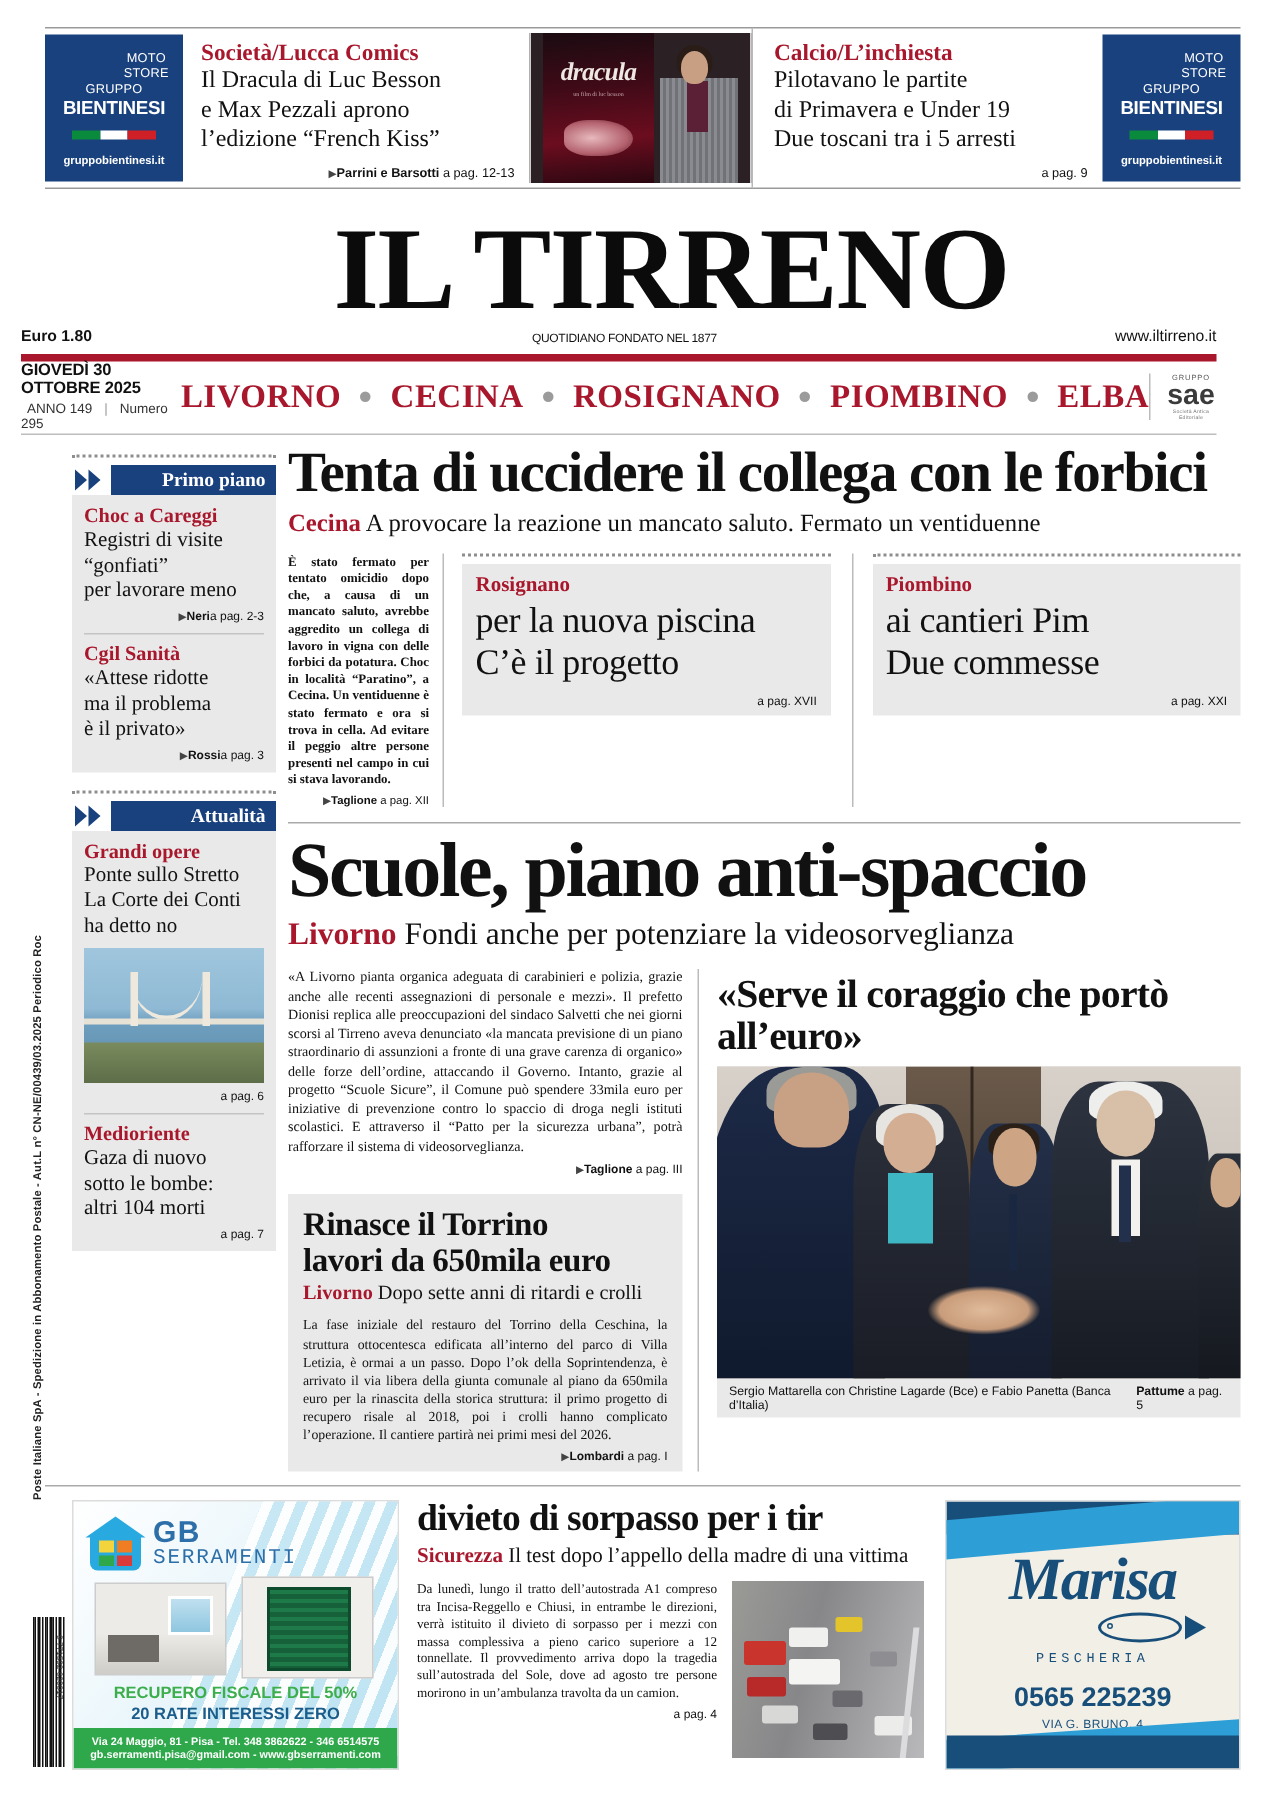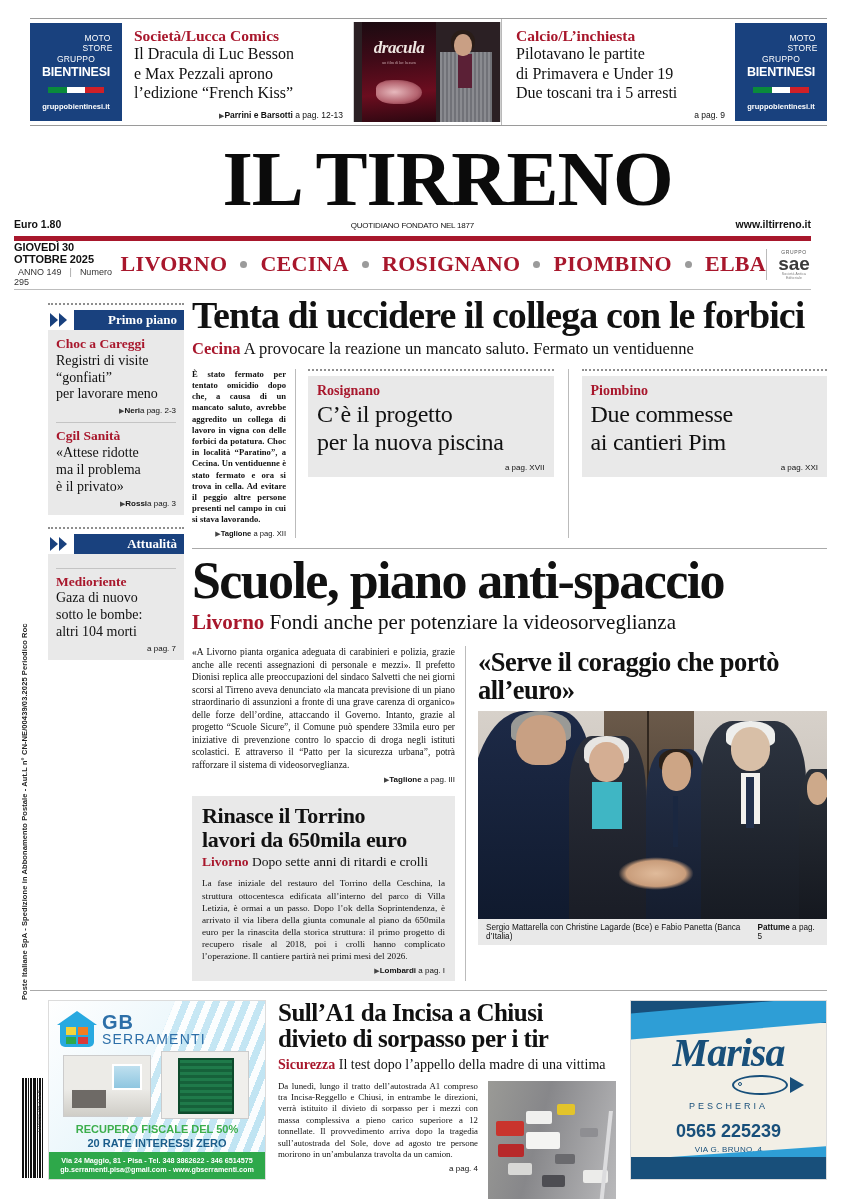--- a/index.html
+++ b/index.html
@@ -74,21 +74,21 @@
   
   .masthead { position: absolute; left: 14px; top: 140px; width: 797px; }
   .mast-title {
     text-align: center; font-family: "Liberation Serif", serif; font-weight: bold;
     font-size: 78px; line-height: .95; letter-spacing: -1px; color: #0b0b0b;
     padding-left: 70px; padding-top: 2px;
   }
   .mast-row { display: flex; align-items: flex-end; justify-content: space-between; margin-top: 2px; }
   .mast-price { font-family: "Liberation Sans", sans-serif; font-weight: bold; font-size: 10.5px; }
   .mast-founded { font-family: "Liberation Sans", sans-serif; font-size: 8px; letter-spacing: -.2px; flex:1; text-align:center; padding-left:28px; }
-  .mast-web { font-family: "Liberation Sans", sans-serif; font-weight: bold; font-size: 10.5px; }
+  .mast-web { font-family: "Liberation Sans", sans-serif; font-weight: normal; font-size: 10.5px; }
 
   .redrule { height: 5px; background: #a8172c; margin-top: 6px; }
 
   .editions-row { display: flex; align-items: center; margin-top: 6px; position: relative; height: 34px; }
   .date-block { width: 160px; font-family: "Liberation Sans", sans-serif; }
   .date-block .d1 { font-size: 11px; font-weight: bold; letter-spacing: -.1px; }
   .date-block .d2 { font-size: 9px; color: #333; margin-top: 2px; }
   .date-block .d2 span { color:#999; margin:0 4px; }
   .editions {
     flex: 1; display: flex; align-items: center; justify-content: center; gap: 13px;
@@ -244,21 +244,21 @@
     background:repeating-linear-gradient(90deg, rgba(255,255,255,.85) 0 7px, rgba(163,216,237,.5) 7px 14px); }
   .ad-gb .logo { position: absolute; left: 8px; top: 10px; display:flex; align-items:center; gap:5px; }
   .ad-gb .hico { width: 40px; height: 36px; position: relative; }
   .ad-gb .hico .roof { position:absolute; left:0; top:0; width:0; height:0; border-left:20px solid transparent; border-right:20px solid transparent; border-bottom:14px solid #28a9e0; }
   .ad-gb .hico .body { position:absolute; left:3px; top:13px; width:34px; height:23px; background:#28a9e0; border-radius:0 0 5px 5px; }
   .ad-gb .hico .win { position:absolute; left:9px; top:16px; width:22px; height:17px; display:grid; grid-template:1fr 1fr/1fr 1fr; gap:2px; }
   .ad-gb .hico .win i:nth-child(1){background:#f4d43c;} .ad-gb .hico .win i:nth-child(2){background:#f07d22;}
   .ad-gb .hico .win i:nth-child(3){background:#2ea84a;} .ad-gb .hico .win i:nth-child(4){background:#d93a3a;}
   .ad-gb .gb { font-family:"Liberation Sans",sans-serif; color:#2d6fa8; }
   .ad-gb .gb .a { font-size: 20px; font-weight: bold; letter-spacing: 1px; line-height: 1; }
-  .ad-gb .gb .b { font-size: 14px; letter-spacing: 1.2px; line-height: 1.05; }
+  .ad-gb .gb .b { font-size: 14px; letter-spacing: 1.2px; line-height: 1.05; font-family: Liberation Mono, monospace; }
   .ad-gb .ph1 { position:absolute; left:14px; top:54px; width:88px; height:62px; border:1px solid #ccc;
     background:linear-gradient(#ecebe7 55%, #cfcdc7 100%); }
   .ad-gb .ph1 .w { position:absolute; right:8px; top:8px; width:30px; height:26px; background:linear-gradient(#bfe0ef,#8fc6e0); border:2px solid #fff; }
   .ad-gb .ph1 .f { position:absolute; left:8px; bottom:8px; width:34px; height:18px; background:#6e6a66; }
   .ad-gb .ph2 { position:absolute; left:112px; top:50px; width:88px; height:68px; background:#f0efec; border:1px solid #ccc; }
   .ad-gb .ph2 .sh { position:absolute; left:16px; top:6px; width:56px; height:56px; background:repeating-linear-gradient(#1f7a4a 0 3px,#16613a 3px 6px); border:2px solid #0e4a2c; }
   .ad-gb .l1 { position:absolute; left:0; right:0; top:122px; text-align:center; font-family:"Liberation Sans",sans-serif;
     font-size:11px; font-weight:bold; color:#3cae4c; }
   .ad-gb .l2 { position:absolute; left:0; right:0; top:136px; text-align:center; font-family:"Liberation Sans",sans-serif;
     font-size:11px; font-weight:bold; color:#1a5c8a; }
@@ -295,21 +295,21 @@
   .ad-marisa .wave1 { position:absolute; left:-20%; top:4px; width:140%; height:26px; background:#2e9ed6; transform:rotate(-5deg); }
   .ad-marisa .wave2 { position:absolute; left:-20%; bottom:4px; width:140%; height:22px; background:#2e9ed6; transform:rotate(-4deg); }
   .ad-marisa .brand { position:absolute; left:0; right:0; top:28px; text-align:center;
     font-family:"Liberation Serif",serif; font-style:italic; font-weight:bold; font-size:40px; color:#184f7a; letter-spacing:-1px; }
   .ad-marisa .fish { position:absolute; left:52%; top:74px; width:72px; height:20px; }
   .ad-marisa .fish .bdy { position:absolute; left:0; top:0; width:56px; height:20px; border:2px solid #184f7a; border-radius:50% / 50%; }
   .ad-marisa .fish .tail { position:absolute; right:0; top:2px; width:0; height:0;
     border-top:8px solid transparent; border-bottom:8px solid transparent; border-left:14px solid #184f7a; }
   .ad-marisa .fish .eye { position:absolute; left:6px; top:7px; width:4px; height:4px; border:1.5px solid #184f7a; border-radius:50%; }
   .ad-marisa .pesch { position:absolute; left:0; right:0; top:100px; text-align:center;
-    font-family:Liberation Sans, sans-serif; font-size:9px; letter-spacing:3px; color:#184f7a; }
+    font-family:Liberation Mono, monospace; font-size:9px; letter-spacing:3px; color:#184f7a; }
   .ad-marisa .tel { position:absolute; left:0; right:0; top:120px; text-align:center;
     font-family:"Liberation Sans",sans-serif; font-weight:bold; font-size:18px; color:#184f7a; }
   .ad-marisa .addr { position:absolute; left:0; right:0; top:143px; text-align:center;
     font-family:"Liberation Sans",sans-serif; font-size:8px; color:#184f7a; line-height:1.45; letter-spacing:.3px; }
 </style>
 </head>
 <body>
 
 <div class="page">
 
@@ -440,20 +440,36 @@
         </div>
       </div>
     </div>
 
     <div class="rail-dots" style="margin-top:12px;"></div>
     <div class="sec-header">
       <div class="sec-chev"></div>
       <div class="sec-title">Attualità</div>
     </div>
     <div class="rail-card">
+      <div>
+        <div class="rail-kicker">Grandi opere</div>
+        <div class="rail-head">Ponte sullo Stretto</div>
+        <div class="rail-head">La Corte dei Conti</div>
+        <div class="rail-head">ha detto no</div>
+        <div class="photo-bridge">
+          <div class="cable"></div>
+            <div class="deck"></div>
+          <div class="tower t1"></div>
+            <div class="tower t2"></div>
+            <div class="land"></div>
+        </div>
+        <div class="rail-ref">
+          <span>a pag. 6</span>
+        </div>
+      </div>
       <div class="rail-div"></div>
       <div>
         <div class="rail-kicker">Medioriente</div>
         <div class="rail-head">Gaza di nuovo</div>
         <div class="rail-head">sotto le bombe:</div>
         <div class="rail-head">altri 104 morti</div>
         <div class="rail-ref">
           <span>a pag. 7</span>
         </div>
       </div>
@@ -495,32 +511,32 @@
         <div class="tc-ref">
           <span class="arrow">▶</span><b>Taglione</b>
           <span>a pag. XII</span>
         </div>
       </div>
 
       <div class="tc-box">
         <div class="boxdots"></div>
         <div class="greybox">
           <div class="k">Rosignano</div>
+          <div class="h">per la nuova piscina</div>
           <div class="h">C’è il progetto</div>
-          <div class="h">per la nuova piscina</div>
           <div class="r">a pag. XVII</div>
         </div>
       </div>
 
       <div class="tc-box">
         <div class="boxdots"></div>
         <div class="greybox">
           <div class="k">Piombino</div>
+          <div class="h">ai cantieri Pim</div>
           <div class="h">Due commesse</div>
-          <div class="h">ai cantieri Pim</div>
           <div class="r">a pag. XXI</div>
         </div>
       </div>
     </div>
 
     <div class="hr-thick"></div>
 
     <div>
       <div class="h1-main">Scuole, piano anti-spaccio</div>
       <div class="sub-main">
@@ -626,21 +642,20 @@
       </div>
     <div class="l1">RECUPERO FISCALE DEL 50%</div>
     <div class="l2">20 RATE INTERESSI ZERO</div>
     <div class="foot">
       <div>Via 24 Maggio, 81 - Pisa - Tel. 348 3862622 - 346 6514575</div>
       <div>gb.serramenti.pisa@gmail.com - www.gbserramenti.com</div>
     </div>
   </div>
 
   <div class="a1">
-    <div class="h">Sull’A1 da Incisa a Chiusi</div>
     <div class="h">divieto di sorpasso per i tir</div>
     <div class="s">
       <b>Sicurezza</b>
       <span>Il test dopo l’appello della madre di una vittima</span>
     </div>
     <div class="row">
       <div style="flex:1">
         <p>Da lunedì, lungo il tratto dell’autostrada A1 compreso tra Incisa-Reggello e Chiusi, in entrambe le direzioni, verrà istituito il divieto di sorpasso per i mezzi con massa complessiva a pieno carico superiore a 12 tonnellate. Il provvedimento arriva dopo la tragedia sull’autostrada del Sole, dove ad agosto tre persone morirono in un’ambulanza travolta da un camion.</p>
         <div class="ref">a pag. 4</div>
       </div>

